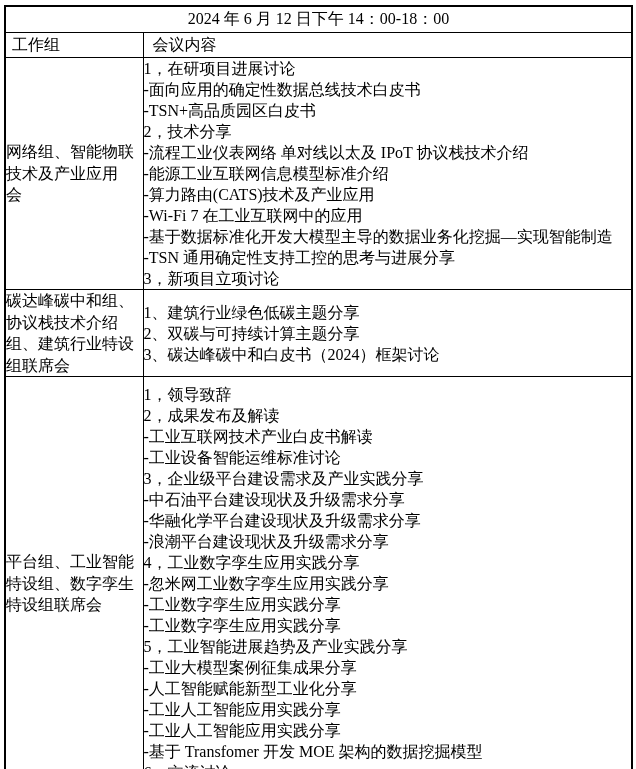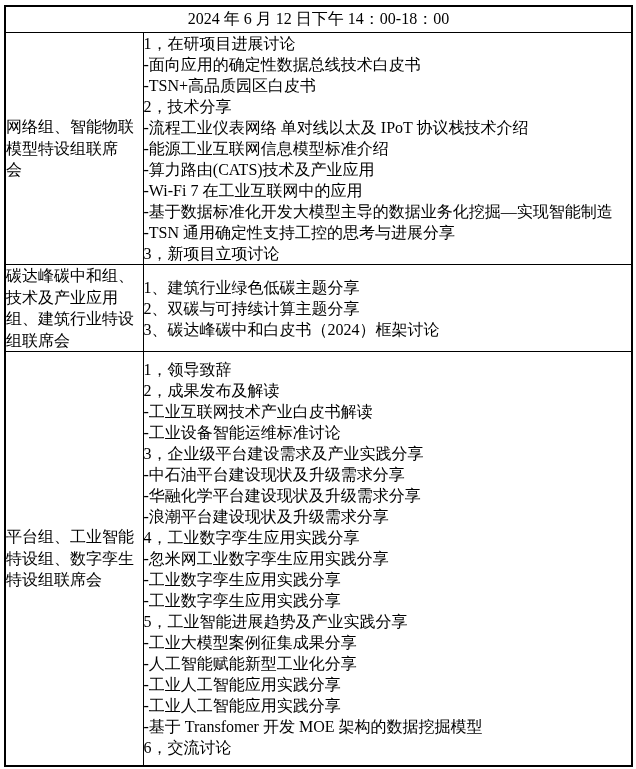--- a/index.html
+++ b/index.html
@@ -72,39 +72,43 @@
 <div class="page">
   <table class="schedule">
     <colgroup>
       <col style="width:138px">
       <col style="width:489px">
     </colgroup>
     <tbody>
       <tr>
         <td class="title-cell" colspan="2">2024 年 6 月 12 日下午 14：00-18：00</td>
       </tr>
+      <tr>
+        <th class="col-header group">工作组</th>
+        <th class="col-header content">会议内容</th>
+      </tr>
       <tr class="row-1">
         <td class="group-cell">网络组、智能物联
-模型特设组联席
+技术及产业应用
 会</td>
         <td class="content-cell">1，在研项目进展讨论
 -面向应用的确定性数据总线技术白皮书
 -TSN+高品质园区白皮书
 2，技术分享
 -流程工业仪表网络 单对线以太及 IPoT 协议栈技术介绍
 -能源工业互联网信息模型标准介绍
 -算力路由(CATS)技术及产业应用
 -Wi-Fi 7 在工业互联网中的应用
 -基于数据标准化开发大模型主导的数据业务化挖掘—实现智能制造
 -TSN 通用确定性支持工控的思考与进展分享
 3，新项目立项讨论</td>
       </tr>
       <tr class="row-2">
         <td class="group-cell">碳达峰碳中和组、
-技术及产业应用
+协议栈技术介绍
 组、建筑行业特设
 组联席会</td>
         <td class="content-cell">1、建筑行业绿色低碳主题分享
 2、双碳与可持续计算主题分享
 3、碳达峰碳中和白皮书（2024）框架讨论</td>
       </tr>
       <tr class="row-3">
         <td class="group-cell">平台组、工业智能
 特设组、数字孪生
 特设组联席会</td>

